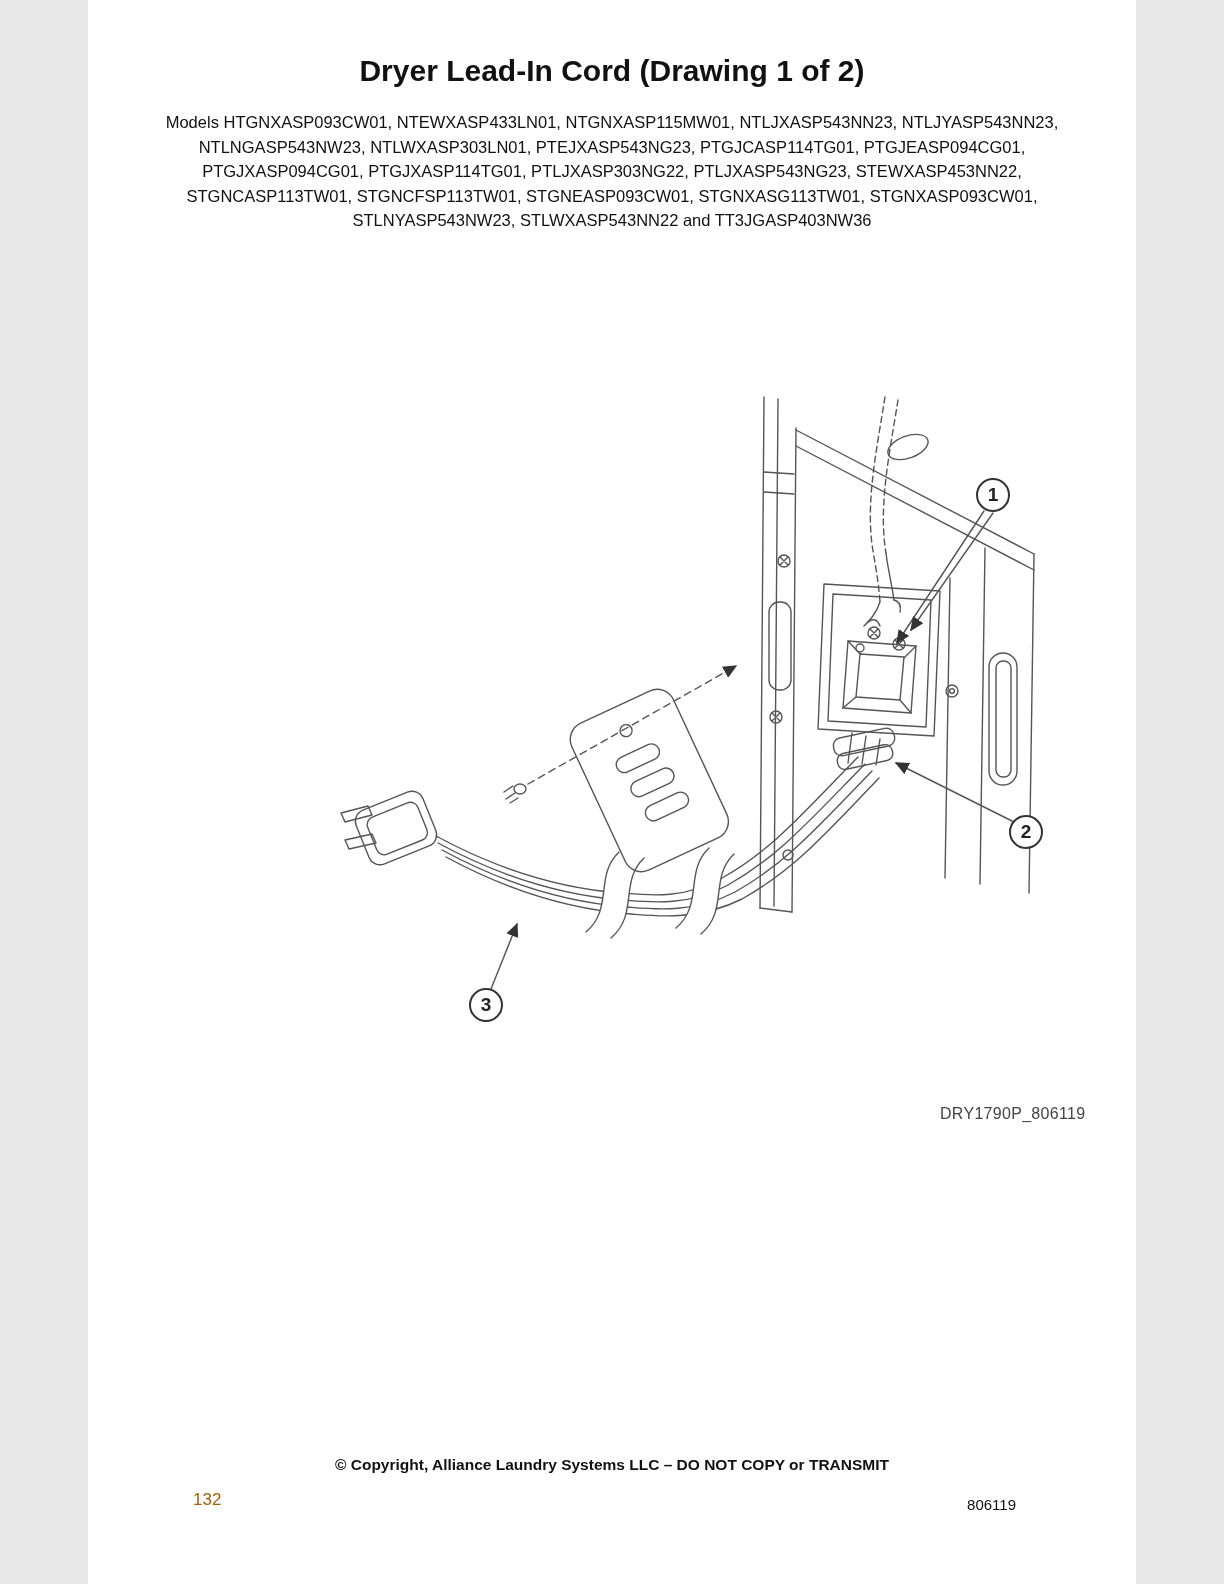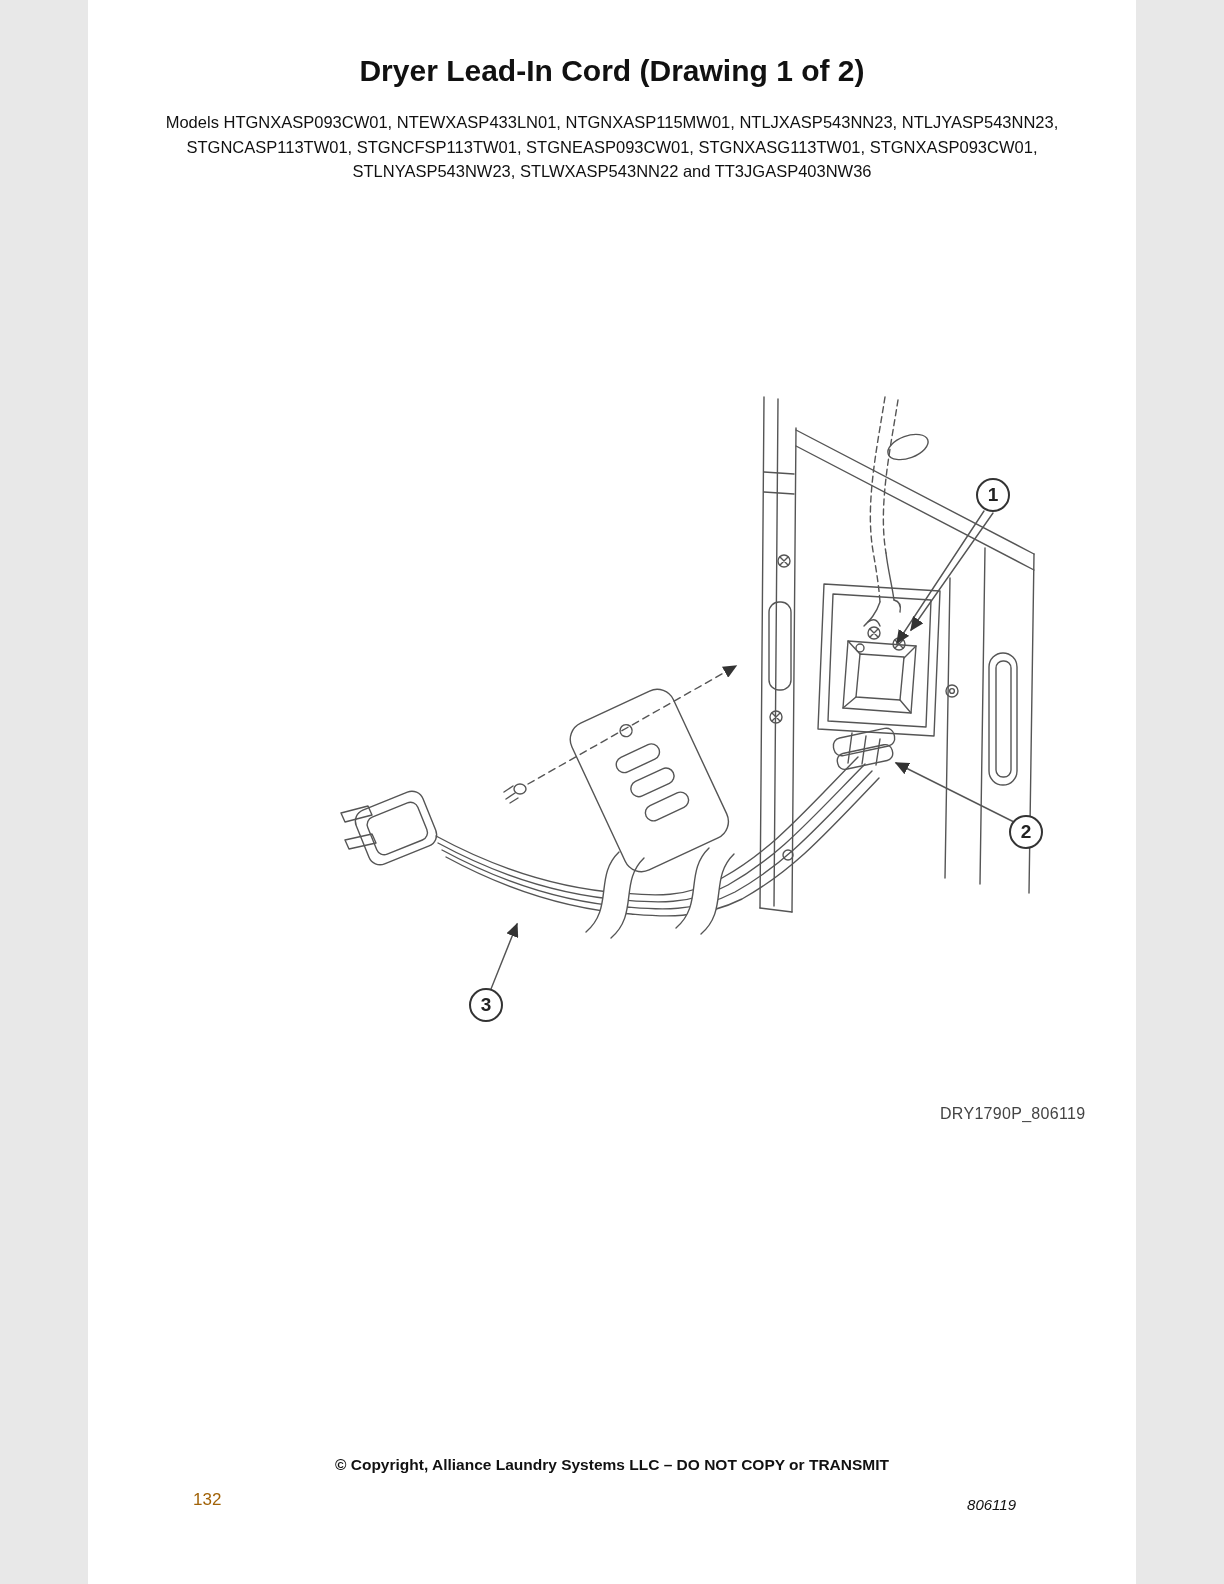--- a/index.html
+++ b/index.html
@@ -28,31 +28,33 @@
     border:2px solid #333;background:#fff;
     display:flex;align-items:center;justify-content:center;
     font-size:19px;font-weight:bold;color:#222;box-sizing:border-box;
   }
   .drawing-ref{
     position:absolute;left:852px;top:1105px;
     font-size:16px;color:#444;letter-spacing:0.3px;
   }
   .pageno{position:absolute;left:105px;top:1490px;font-size:17px;color:#a16207;}
   .copy{position:absolute;left:0;right:0;top:1456px;text-align:center;font-size:15.5px;font-weight:bold;color:#111;}
-  .docno{position:absolute;right:120px;top:1496px;font-size:15px;color:#111;font-style:italic;}
+  .docno{position:absolute;right:120px;top:1496px;font-size:15px;color:#111;}
 </style>
 </head>
 <body>
 
 <div class="page">
 
   <h1 class="title">Dryer Lead-In Cord (Drawing 1 of 2)</h1>
 
   <div class="models">
     <div>Models HTGNXASP093CW01, NTEWXASP433LN01, NTGNXASP115MW01, NTLJXASP543NN23, NTLJYASP543NN23,</div>
+    <div>NTLNGASP543NW23, NTLWXASP303LN01, PTEJXASP543NG23, PTGJCASP114TG01, PTGJEASP094CG01,</div>
+    <div>PTGJXASP094CG01, PTGJXASP114TG01, PTLJXASP303NG22, PTLJXASP543NG23, STEWXASP453NN22,</div>
     <div>STGNCASP113TW01, STGNCFSP113TW01, STGNEASP093CW01, STGNXASG113TW01, STGNXASP093CW01,</div>
     <div>STLNYASP543NW23, STLWXASP543NN22 and TT3JGASP403NW36</div>
   </div>
 
   <div class="drawing">
     <svg width="1224" height="1584" viewBox="0 0 1224 1584">
       <defs>
         <marker id="arw" markerWidth="11" markerHeight="9" refX="9" refY="4.5" orient="auto">
           <path d="M0,0 L10,4.5 L0,9 Z" fill="#333"></path>
         </marker>

